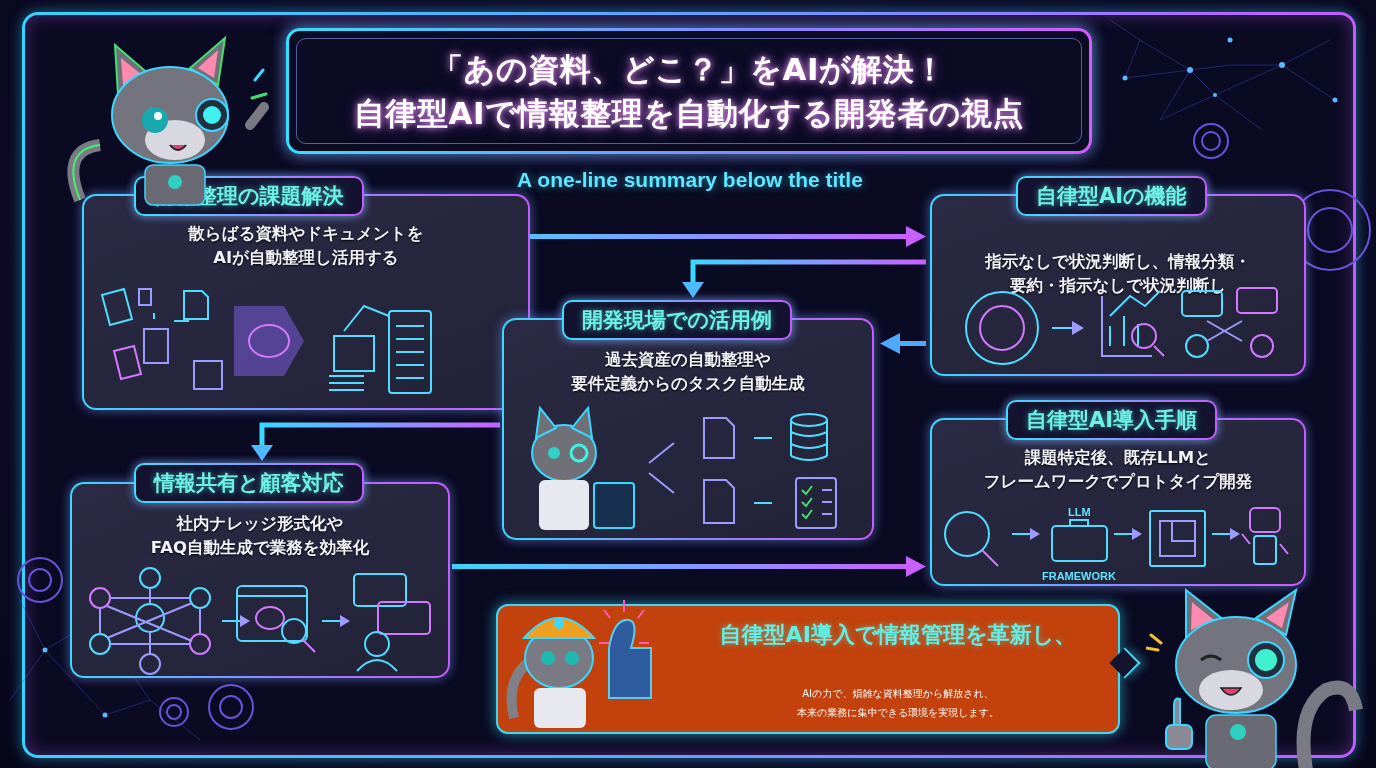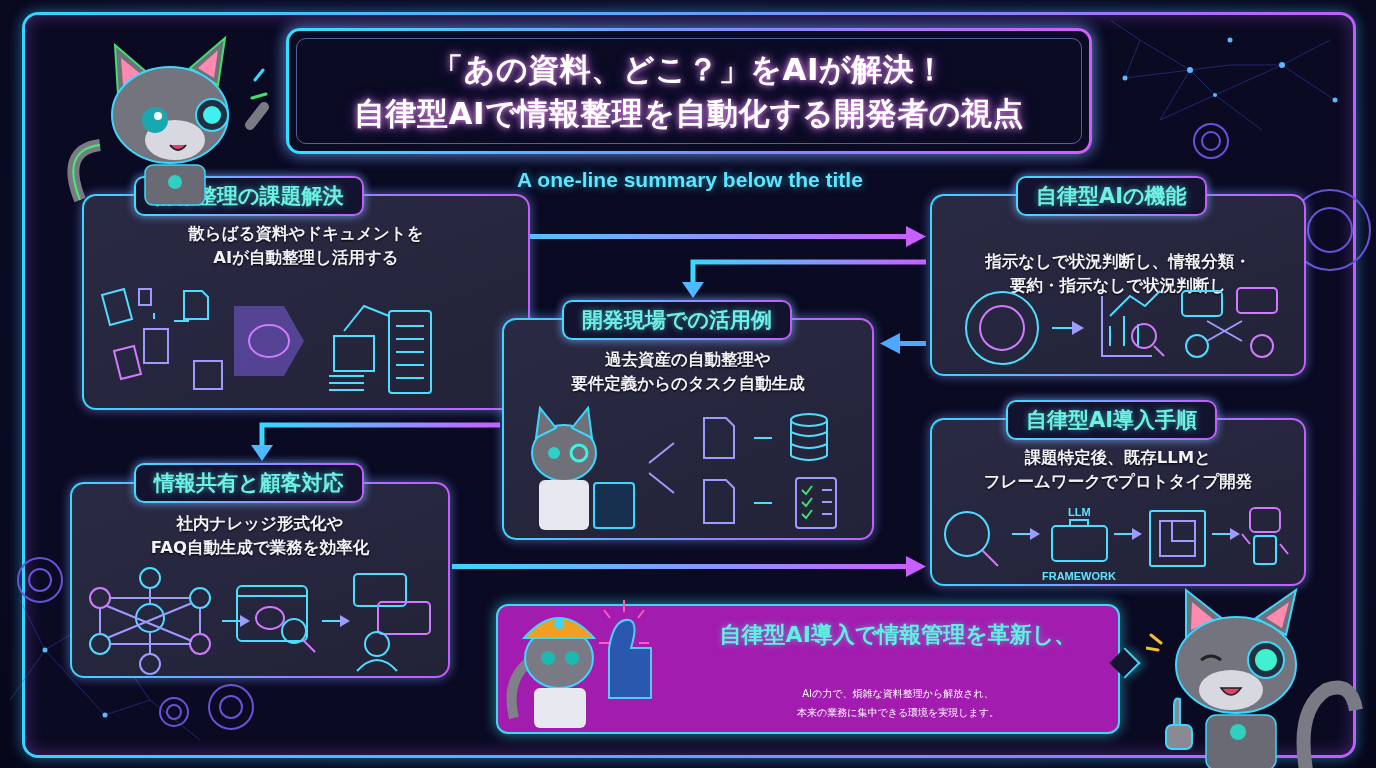--- a/index.html
+++ b/index.html
@@ -76,21 +76,21 @@
     text-shadow: 0 1px 2px #000;
   }
   .icons { position: absolute; left: 0; right: 0; }
   svg .c { stroke: #4fdcff; }
   svg .p { stroke: #d27aff; }
   svg .m { stroke: #9c9cff; }
 
   
   .callout {
     position: absolute; left: 496px; top: 604px; width: 624px; height: 130px;
-    border-radius: 12px; border: 2.5px solid #3fd8f2; background: #a21caf;
+    border-radius: 12px; border: 2.5px solid #3fd8f2; background: #c2410c;
     box-shadow: 0 0 14px rgba(60,220,240,.6);
   }
   .callout-tip {
     position: absolute; left: 1114px; top: 652px; width: 22px; height: 22px;
     border-right: 2.5px solid #3fd8f2; border-top: 2.5px solid #3fd8f2;
     background: #14142e; transform: rotate(45deg);
     box-shadow: 4px -4px 8px rgba(60,220,240,.35);
   }
   .callout-head {
     position: absolute; left: 190px; right: 10px; top: 14px; text-align: center;

